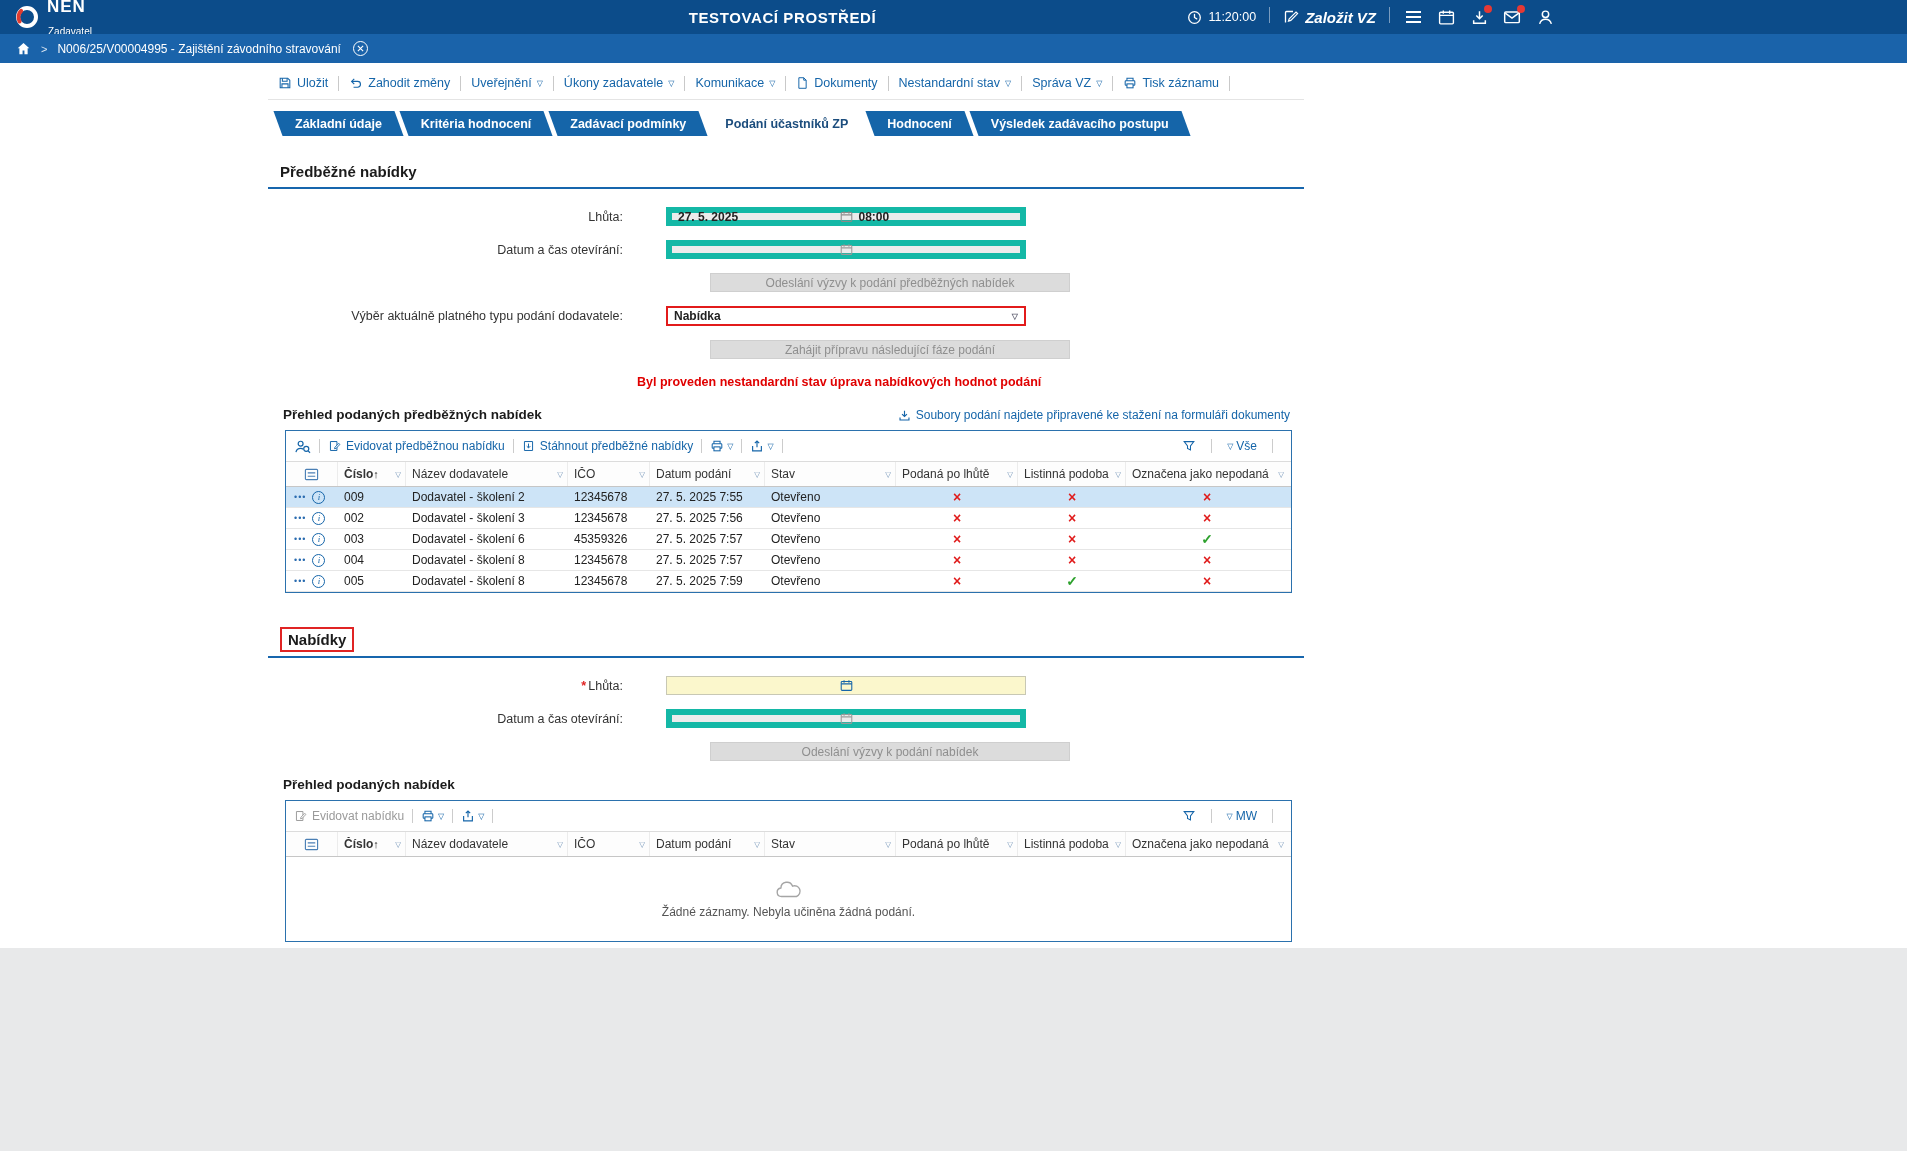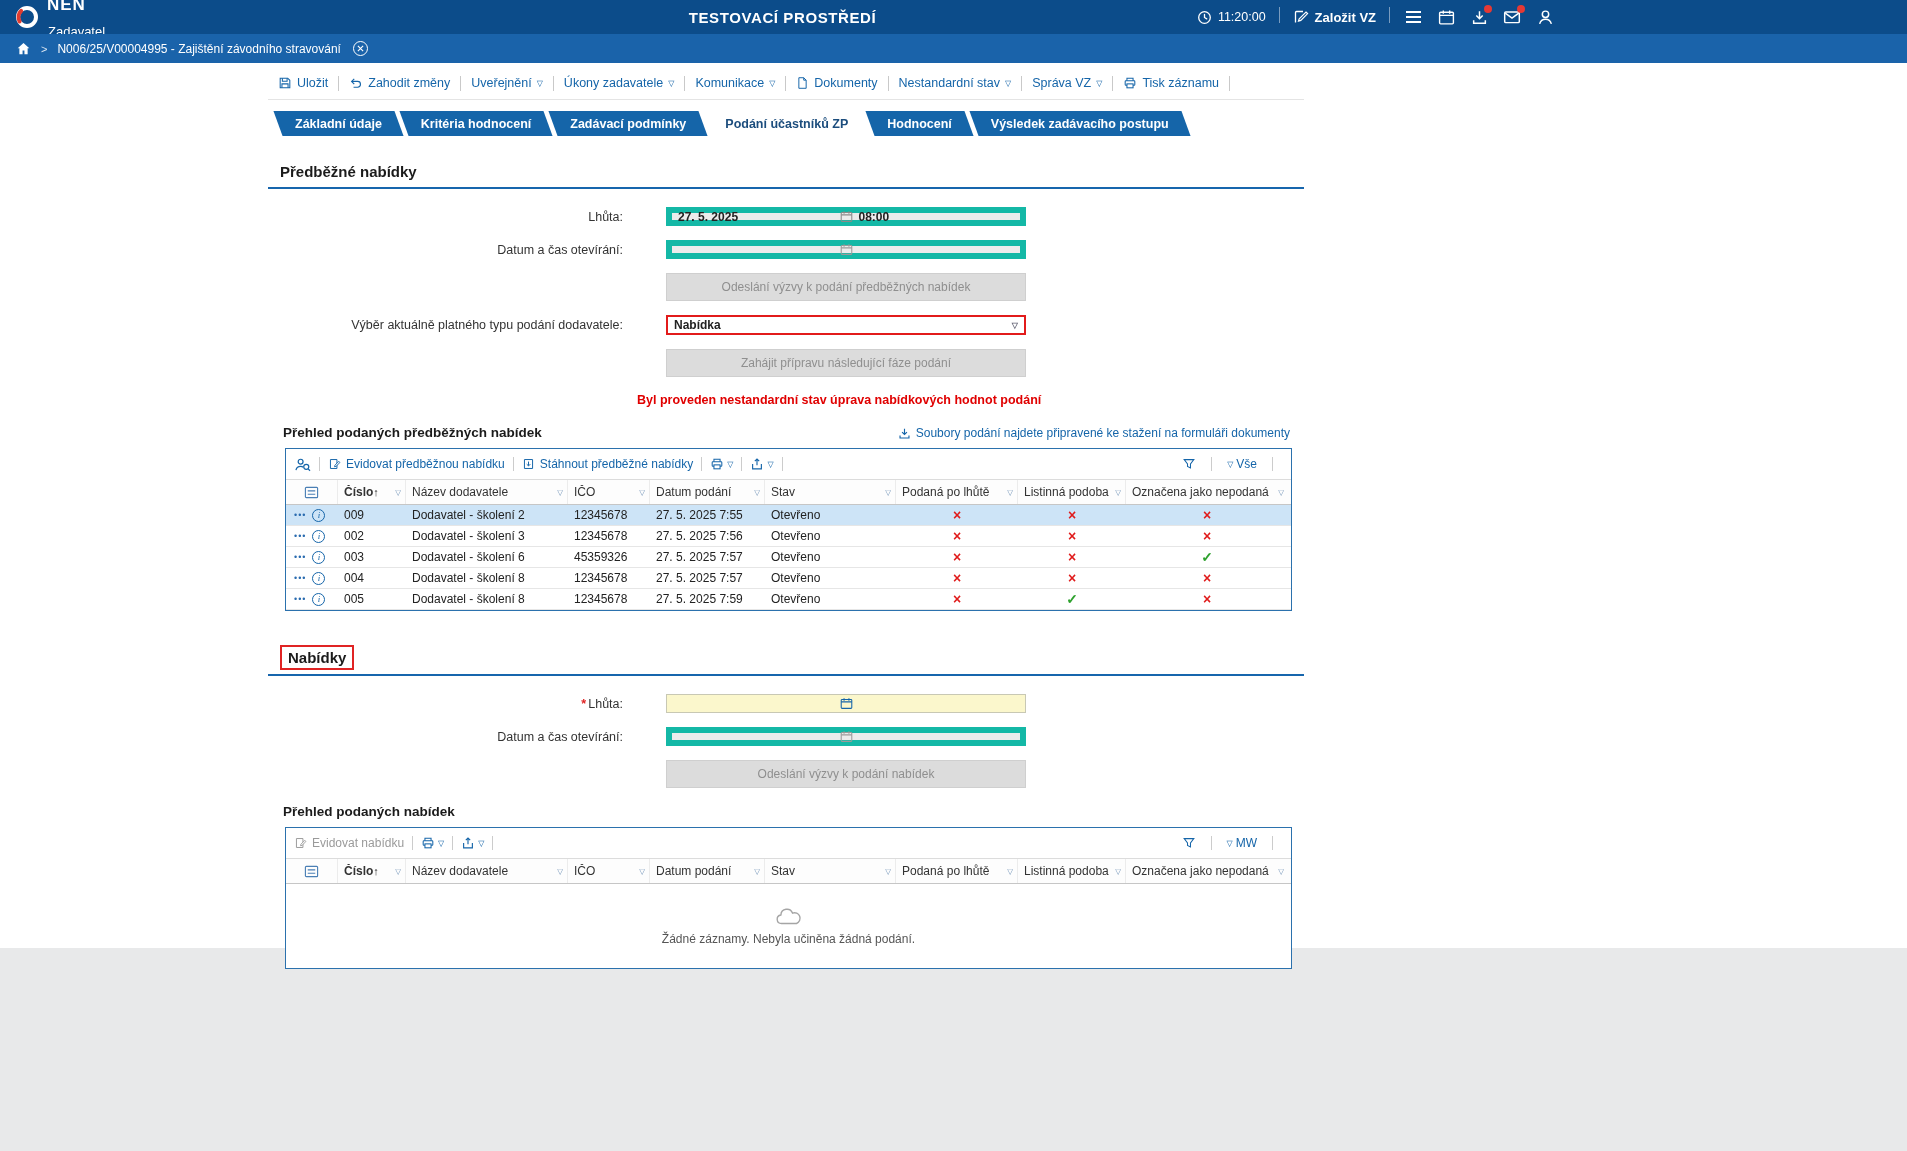--- a/index.html
+++ b/index.html
@@ -5,25 +5,25 @@
   * { margin:0; padding:0; box-sizing:border-box; }
   html,body { width:1907px; height:1151px; }
   body { background:#e8e9ea; font-family:"Liberation Sans", sans-serif; position:relative; overflow:hidden; color:#222; }
 
   
   .topbar { position:absolute; top:0; left:0; width:100%; height:34px; background:#0c4c8a; color:#fff; }
   .topbar-inner { width:1565px; height:100%; position:relative; display:flex; align-items:center; padding-left:14px; }
   .brand { display:flex; align-items:center; gap:7px; cursor:pointer; }
   .brand-col { display:flex; flex-direction:column; line-height:1; }
   .brand-name { font-size:17px; font-weight:bold; letter-spacing:1px; }
-  .brand-sub { font-size:13px; margin-top:12px; margin-left:1px; }
+  .brand-sub { font-size:10px; margin-top:12px; margin-left:1px; }
   .env-title { position:absolute; left:50%; transform:translateX(-50%); font-size:15px; font-weight:bold; letter-spacing:.6px; white-space:nowrap; }
   .topbar-right { margin-left:auto; display:flex; gap:13px; padding-right:10px; }
   .tb-item { display:flex; align-items:center; gap:6px; font-size:12.5px; cursor:pointer; }
-  .create-vz { font-size:13px; font-weight:bold; }
+  .create-vz { font-size:15px; font-weight:bold;font-style:italic; }
   .tsep { width:1px; height:16px; background:rgba(255,255,255,.45); }
   .tb-ic { position:relative; width:20px; height:20px; display:flex; align-items:center; justify-content:center; cursor:pointer; }
   .badge { position:absolute; top:-2px; right:-3px; width:8px; height:8px; border-radius:50%; background:#e53935; }
   .burger { display:flex; flex-direction:column; gap:3px; }
   .burger i { width:15px; height:2px; background:#fff; }
 
   
   .crumbbar { position:absolute; top:34px; left:0; width:100%; height:29px; background:#1a63aa; color:#fff; display:flex; align-items:center; gap:10px; padding-left:16px; font-size:12px; }
   .crumb-sep { font-size:11px; opacity:.85; }
   .crumb-close { width:15px; height:15px; border:1px solid #fff; border-radius:50%; display:flex; align-items:center; justify-content:center; font-size:9px; cursor:pointer; margin-left:2px; }
@@ -55,21 +55,21 @@
   .form { margin-top:18px; }
   .form-row { display:flex; align-items:center; margin-bottom:14px;gap:36px; }
   .form-label { width:362px; text-align:right; padding-right:7px; font-size:12.5px; color:#333; white-space:nowrap; }
   .req-star { color:#e02424; font-weight:bold; margin-right:2px; }
   .form-field { width:360px; }
   .datefield { display:flex; align-items:center; height:19px; font-size:12px; }
   .datefield.ro { background:#ececec; border:6px solid #14b8a6; }
   .datefield.req { background:#fbf7cc; border:1px solid #c8c8b4; }
   .df-left, .df-right { flex:1; padding-left:6px; font-weight:bold; color:#222; overflow:hidden; white-space:nowrap; }
   .cal { flex:0 0 auto; display:flex; }
-  .btn-gray { width:360px; height:28px; background:#dcdcdc; border:1px solid #cfcfcf; color:#8f8f8f; font-size:12px; display:flex; align-items:center; justify-content:center; cursor:default; white-space:nowrap; }
+  .btn-gray { width:360px; height:19px; background:#dcdcdc; border:1px solid #cfcfcf; color:#8f8f8f; font-size:12px; display:flex; align-items:center; justify-content:center; cursor:default; white-space:nowrap;margin-left:44px; }
   .select-red { width:360px; height:20px; border:2px solid #e21b1b; background:#fff; display:flex; align-items:center; justify-content:space-between; padding:0 6px; font-size:12px; font-weight:bold; cursor:pointer; }
   .sel-dd { font-size:8px; color:#667; }
   .warning { margin:16px 0 0 369px; color:#e00000; font-weight:bold; font-size:12.5px; }
 
   
   .ttl-row { display:flex; align-items:flex-end; justify-content:space-between; margin-top:18px; padding:0 14px 0 15px; }
   .ttl { font-size:13.5px; font-weight:bold; color:#1b1b1b; }
   .doc-link { display:flex; align-items:center; gap:5px; color:#1565a9; font-size:12px; cursor:pointer; }
 
   

